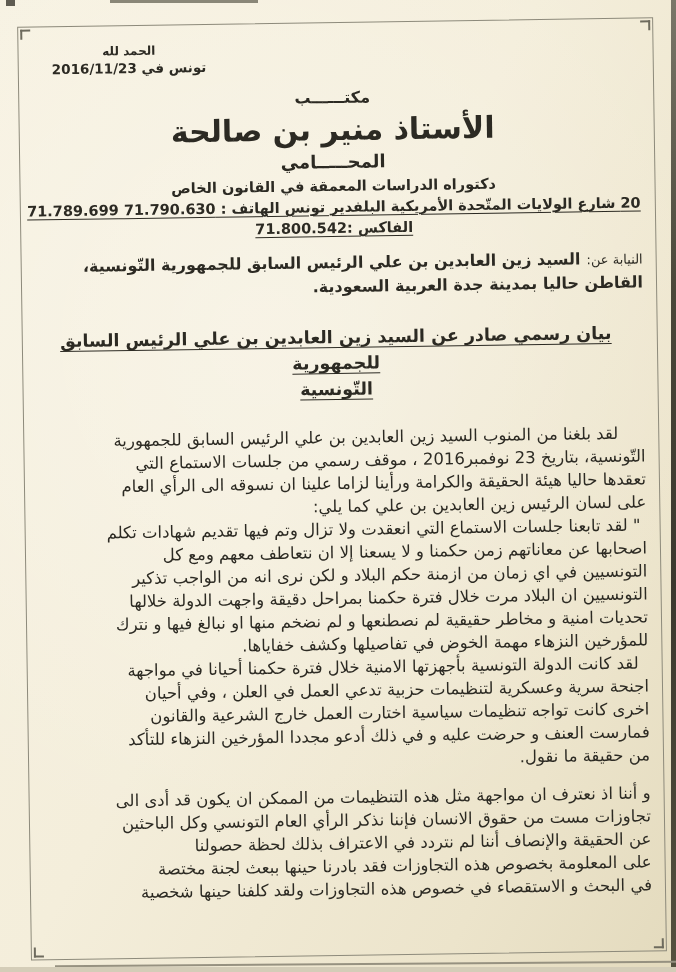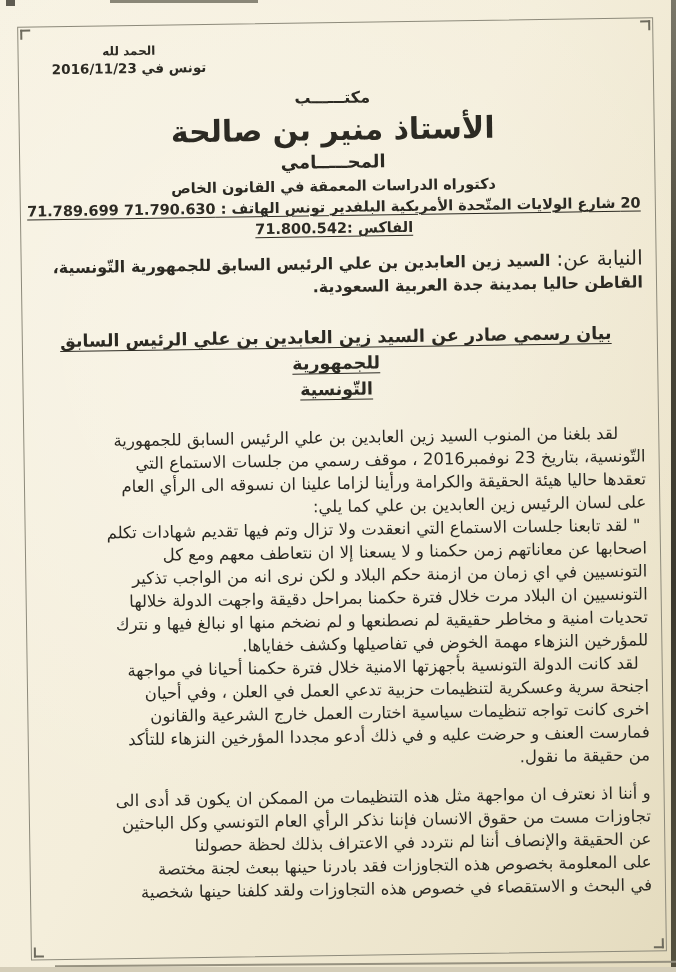--- a/index.html
+++ b/index.html
@@ -47,21 +47,21 @@
   .office{font-size:16px;font-weight:700;line-height:20px;}
   .name{font-size:30px;font-weight:700;line-height:40px;margin-top:2px;
         font-family:"DejaVu Sans",sans-serif;letter-spacing:0;}
   .profession{font-size:18px;font-weight:700;line-height:24px;}
   .degree{font-size:14.5px;font-weight:700;line-height:21px;margin-top:2px;}
   .phone,.fax{
     font-size:14.5px;font-weight:700;line-height:21px;
     text-decoration:underline;text-underline-offset:3px;text-decoration-thickness:1px;
   }
   .rep{margin-top:12px;text-align:right;font-size:16px;font-weight:700;line-height:23px;}
-  .rep .rep-label{font-weight:400;font-size:20px;margin-left:6px;}
+  .rep .rep-label{font-weight:400;font-size:13px;margin-left:6px;}
   .stmt-title{margin-top:26px;text-align:center;font-weight:700;font-size:17.5px;line-height:26px;}
   .stmt-title .t-line{text-decoration:underline;text-underline-offset:4px;text-decoration-thickness:1.2px;}
   .body{margin-top:24px;font-size:16.5px;line-height:23px;text-align:right;}
   .para{margin:0;}
   .para .bline{white-space:nowrap;}
   .p1 .bline:first-child{padding-right:27px;}
   .p2 .bline:first-child{padding-right:6px;}
   .p3 .bline:first-child{padding-right:10px;}
   .p4{margin-top:15px;}
 </style>

